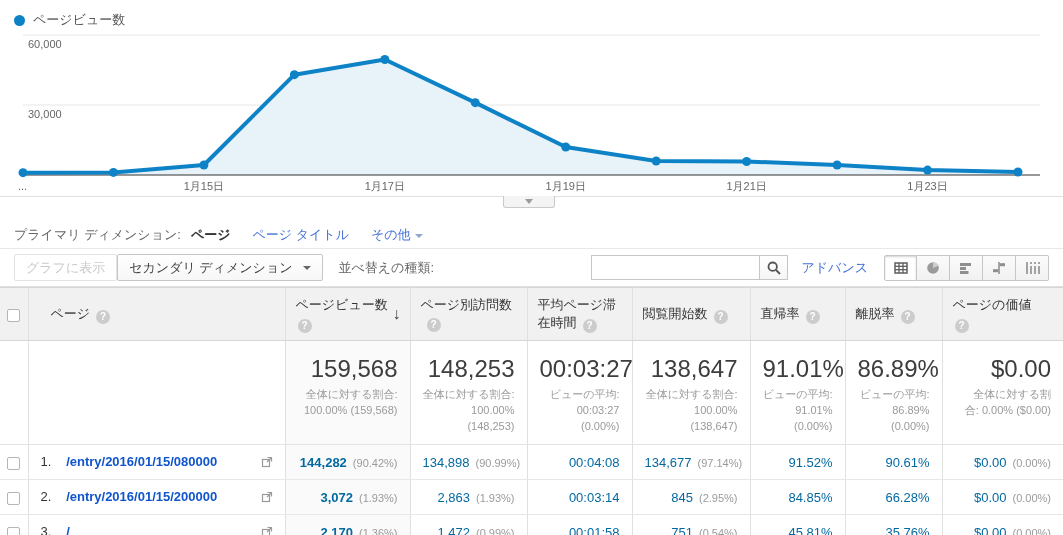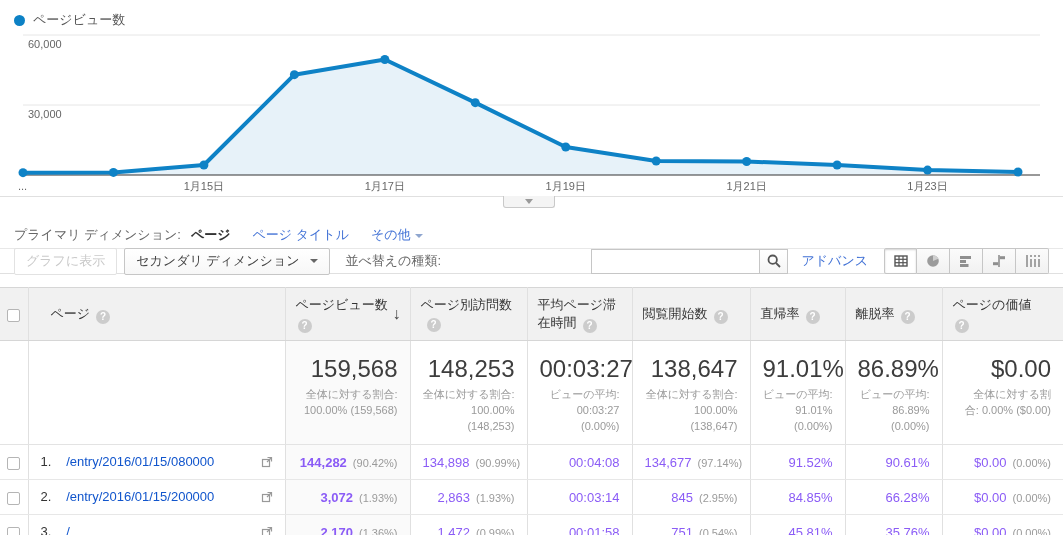--- a/index.html
+++ b/index.html
@@ -22,28 +22,28 @@
   
   .primary-row { position:absolute; top:226px; left:14px; right:14px; display:flex; align-items:center; }
   .primary-label { color:#666; margin-right:10px; }
   .dim-selected { color:#333; font-weight:bold; margin-right:22px; position:relative; }
   .dim-selected::after { content:""; position:absolute; left:50%; bottom:-9px; margin-left:-5px;
     width:0; height:0; border-left:5px solid transparent; border-right:5px solid transparent; border-bottom:5px solid #ccc; }
   .dim-link { color:#4272d6; margin-right:22px; cursor:pointer; text-decoration:none; }
   .dim-link .caret { display:inline-block; width:0; height:0; border-left:4px solid transparent; border-right:4px solid transparent; border-top:4px solid #8fa6cf; margin-left:4px; vertical-align:middle; }
 
   
-  .toolbar { position:absolute; top:248px; left:0; width:1063px; height:26px; background:#fff;
+  .toolbar { position:absolute; top:248px; left:0; width:1063px; height:39px; background:#fff;
     border-top:1px solid #e8e8e8; border-bottom:1px solid #e0e0e0; display:flex; align-items:center; padding:0 14px; }
   .btn { height:27px; display:inline-flex; align-items:center; padding:0 11px; border:1px solid #c6c6c6;
     border-radius:2px; background:linear-gradient(#ffffff,#f7f7f7); color:#444; cursor:pointer; white-space:nowrap; }
   .btn.disabled { color:#c9c9c9; border-color:#e2e2e2; background:#fff; cursor:default; }
   .btn .caret { width:0; height:0; border-left:4px solid transparent; border-right:4px solid transparent; border-top:4px solid #666; margin-left:10px; }
   .tb-label { color:#666; margin:0 17px 0 16px; white-space:nowrap; }
-  .tb-gap { margin-left:7px; }
+  .tb-gap { }
   .search-wrap { margin-left:auto; display:flex; align-items:center; }
   .search-input { width:168px; height:25px; border:1px solid #c6c6c6; border-right:none; padding:0 6px; font-size:13px; outline:none; }
   .search-btn { width:29px; height:25px; border:1px solid #c6c6c6; background:linear-gradient(#ffffff,#f5f5f5);
     display:flex; align-items:center; justify-content:center; cursor:pointer; }
   .adv-link { color:#4272d6; margin-left:13px; cursor:pointer; white-space:nowrap; }
   .view-group { display:flex; margin-left:16px; border-radius:2px; }
   .view-btn { width:33px; height:26px; border:1px solid #c6c6c6; border-left:none; background:linear-gradient(#fbfbfb,#f1f1f1);
     display:flex; align-items:center; justify-content:center; cursor:pointer; }
   .view-btn:first-child { border-left:1px solid #c6c6c6; border-radius:2px 0 0 2px; }
   .view-btn:last-child { border-radius:0 2px 2px 0; }
@@ -64,23 +64,23 @@
   tr.summary td { height:82px; border-bottom:1px solid #e3e3e3; padding:10px 12px; text-align:right; vertical-align:top; }
   .sum-val { font-size:24px; color:#3d3d3d; margin-top:4px; }
   .sum-sub { font-size:11px; color:#9a9a9a; line-height:16px; margin-top:3px; }
   .sum-sub div { line-height:16px; }
 
   tr.data-row td { height:35px; border-bottom:1px solid #e7e7e7; padding:0 12px; text-align:right; white-space:nowrap; }
   tr.data-row td.cell-check, tr.data-row td.cell-page { text-align:left; }
   td.cell-check, th.col-check { text-align:center !important; padding:0 !important; }
   .checkbox { display:inline-block; width:13px; height:13px; border:1px solid #b5b5b5; border-radius:2px; background:#fff; cursor:pointer; vertical-align:middle; }
   .row-num { display:inline-block; width:22px; color:#333; }
-  .page-link { color:#1155cc; text-decoration:none; cursor:pointer; }
+  .page-link { color:#1155cc; text-decoration:none; cursor:pointer;font-weight:bold; }
   .ext-icon { float:right; margin-top:2px; cursor:pointer; }
-  .val { color:#8b5cf6; }
+  .val { color:#0369a1; }
   .val.bold { font-weight:bold; }
   .pct { color:#9a9a9a; font-size:11px; margin-left:6px; }
   td.sorted-col { background:#fafafa; }
 </style>
 </head>
 <body>
 
 <div id="app">
 
   <div class="legend">

